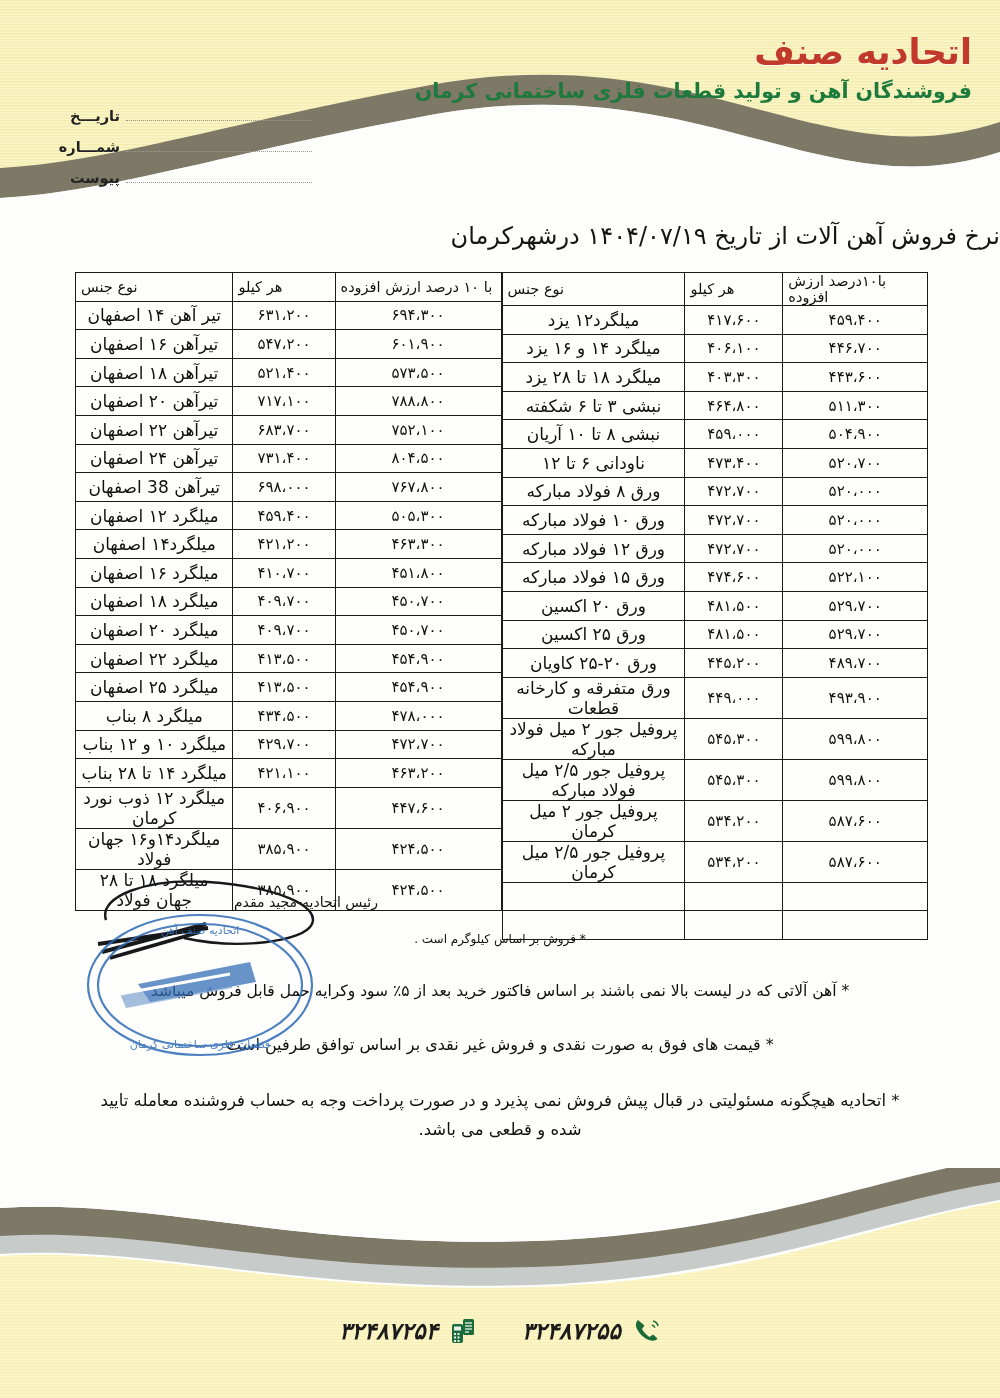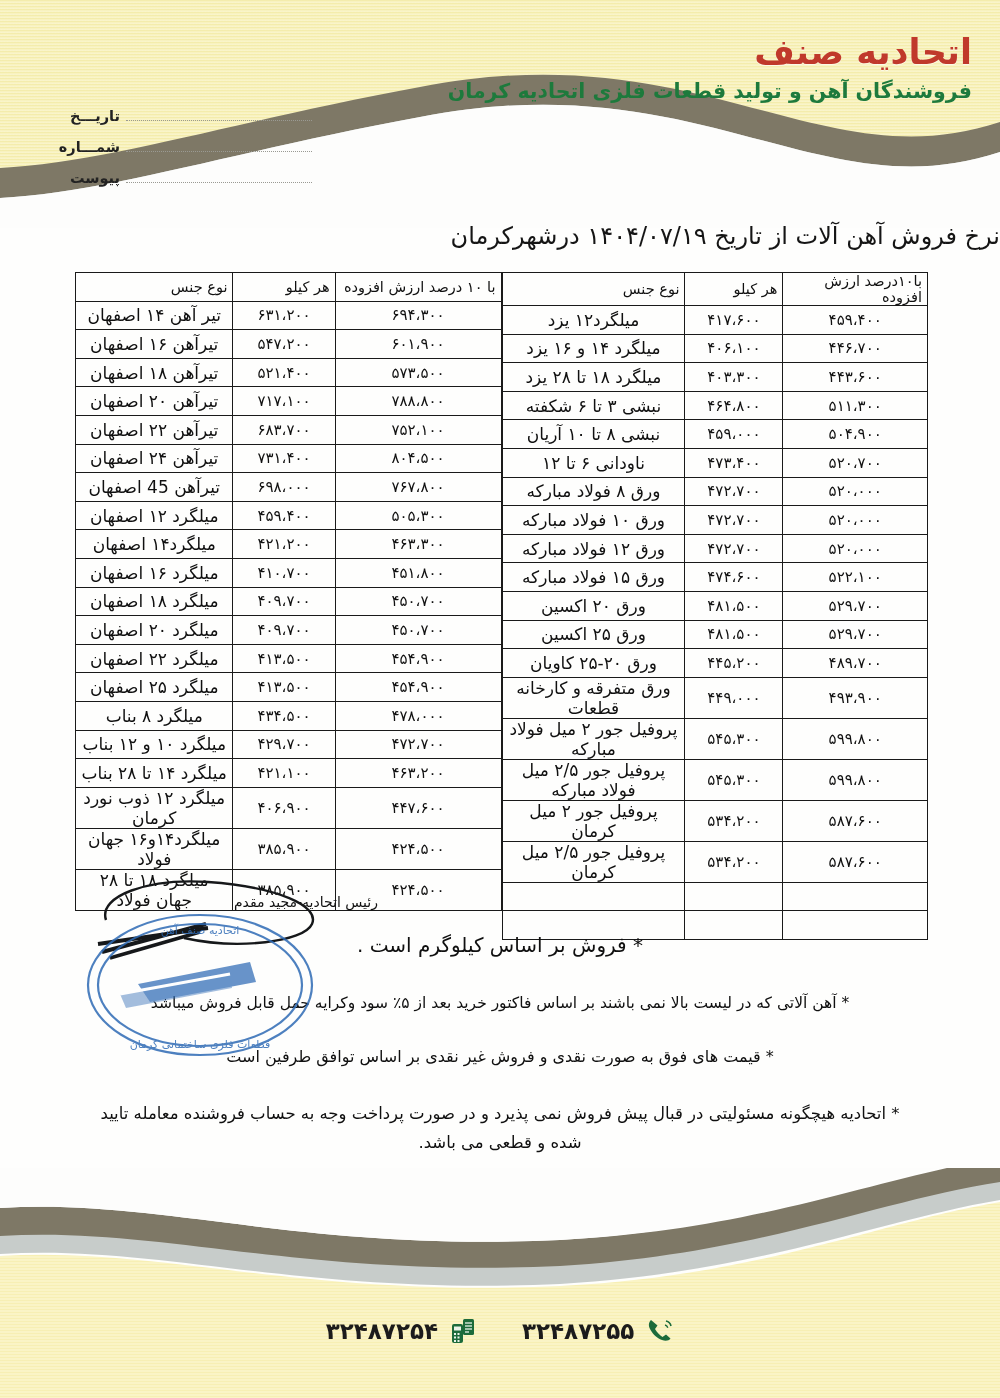--- a/index.html
+++ b/index.html
@@ -76,21 +76,21 @@
     table-layout:fixed;
     background:transparent;
   }
   table td,table th{
     border:1px solid #1a1a1a;
     height:27.6px;padding:0 5px;
     font-size:14.5px;color:#101010;
     vertical-align:middle;font-weight:normal;
     background:transparent;
   }
-  th{font-size:13.5px;font-weight:normal;text-align:right;height:30px;}
+  th{font-size:13.5px;font-weight:normal;text-align:left;height:30px;}
   td.name{text-align:center;font-size:17px;}
   td.num{text-align:center;letter-spacing:.4px;font-size:15px;}
   td.blank{height:27.6px;}
 
   .half{width:426.5px;}
   .half table{width:100%;}
 
   
   .half-right col.c-name{width:37%;}
   .half-right col.c-kilo{width:24%;}
@@ -102,21 +102,21 @@
 
   
   .notes{
     position:absolute;top:930px;left:0;width:1000px;z-index:5;
     text-align:center;color:#101010;
   }
   .note{
     font-size:16.5px;line-height:1.55;margin:0 auto 26px auto;
     max-width:860px;
   }
-  .note.n1{font-size:20px;margin-bottom:30px;}
+  .note.n1{font-size:12px;margin-bottom:30px;}
   .note.n2{font-size:15.5px;margin-bottom:30px;}
   .note.n3{font-size:16px;margin-bottom:30px;}
   .note.n4{font-size:16.5px;line-height:1.75;max-width:830px;}
 
   
   .sig{
     position:absolute;top:888px;left:88px;width:290px;height:150px;z-index:7;
   }
   .sig-label{
     position:absolute;top:6px;right:0;font-size:14px;color:#111;
@@ -131,21 +131,21 @@
     z-index:2;opacity:.30;pointer-events:none;
   }
 
   
   .contacts{
     position:absolute;bottom:52px;left:0;width:1000px;z-index:6;
     display:flex;flex-direction:row;justify-content:center;
     align-items:center;gap:44px;
   }
   .contact{
-    display:flex;flex-direction:row;align-items:center;gap:10px;
+    display:flex;flex-direction:row;align-items:center;gap:10px;font-style:italic;
   }
   .contact .num{
     font-size:23px;font-weight:bold;color:#1b1b1b;letter-spacing:1px;
   }
   .contact .ic{display:block;line-height:0;}
 </style>
 </head>
 <body>
 
 <div class="page">
@@ -168,21 +168,21 @@
       <path d="M0,196 C110,190 240,148 420,115 C700,60 820,210 1000,150 L1000,183 C820,245 700,95 420,150 C240,183 110,224 0,230 Z" fill="#b9bfbd" opacity=".75"></path>
 
       <path d="M0,168 C110,162 240,120 420,87 C700,32 820,182 1000,122 L1000,152 C820,212 700,62 420,117 C240,150 110,192 0,198 Z" fill="#7e7866"></path>
 
       <path d="M0,198 C110,192 240,150 420,117 C700,62 820,212 1000,152 L1000,228 H0 Z" fill="#fdfdfc"></path>
     </svg>
   </div>
 
   <div class="brand">
     <div class="brand-title">اتحادیه صنف</div>
-    <div class="brand-sub">فروشندگان آهن و تولید قطعات فلزی اتحادیه کرمان</div>
+    <div class="brand-sub">فروشندگان آهن و تولید قطعات فلزی ساختمانی کرمان</div>
   </div>
 
   <div class="meta">
     <div class="meta-row">
       <span class="meta-label">تاریـــخ</span>
       <span class="meta-dots"></span>
     </div>
     <div class="meta-row">
       <span class="meta-label">شمـــاره</span>
       <span class="meta-dots"></span>
@@ -358,21 +358,21 @@
               <td class="name">تیرآهن ۲۲ اصفهان</td>
             </tr>
             <tr>
               <td class="num">۸۰۴،۵۰۰</td>
               <td class="num">۷۳۱،۴۰۰</td>
               <td class="name">تیرآهن ۲۴ اصفهان</td>
             </tr>
             <tr>
               <td class="num">۷۶۷،۸۰۰</td>
               <td class="num">۶۹۸،۰۰۰</td>
-              <td class="name">تیرآهن 45 اصفهان</td>
+              <td class="name">تیرآهن 38 اصفهان</td>
             </tr>
             <tr>
               <td class="num">۵۰۵،۳۰۰</td>
               <td class="num">۴۵۹،۴۰۰</td>
               <td class="name">میلگرد ۱۲ اصفهان</td>
             </tr>
             <tr>
               <td class="num">۴۶۳،۳۰۰</td>
               <td class="num">۴۲۱،۲۰۰</td>
               <td class="name">میلگرد۱۴ اصفهان</td>

